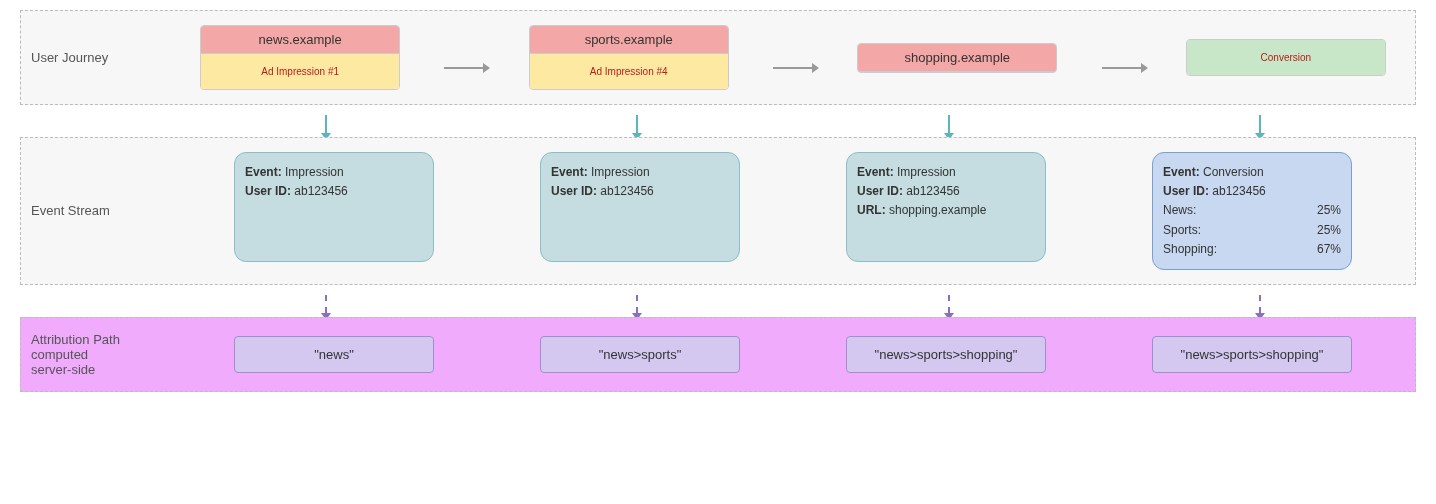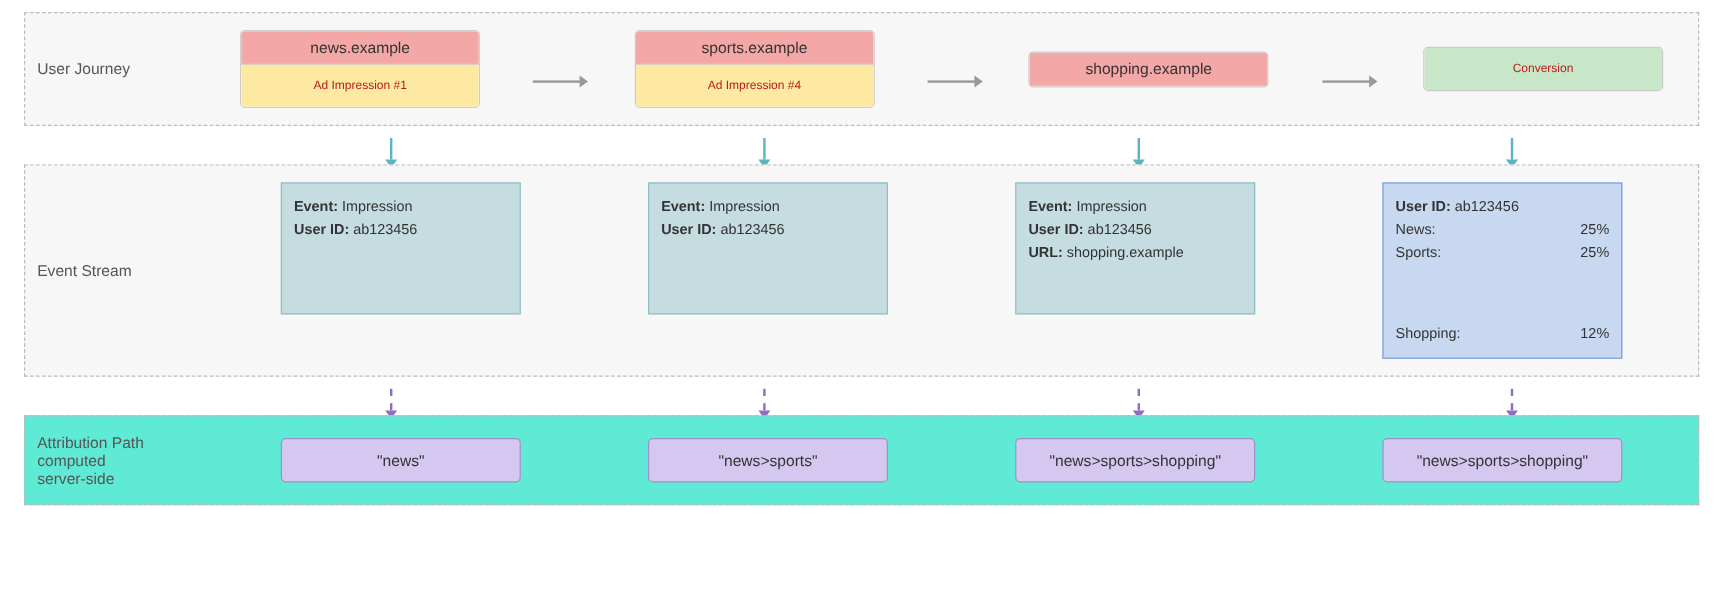--- a/index.html
+++ b/index.html
@@ -94,21 +94,21 @@
       border-right: 5px solid transparent;
       border-top: 7px solid #5bb5c0;
     }
 
     
     .event-box {
       width: 200px;
       min-height: 110px;
       background: #c5dde0;
       border: 1.5px solid #8bbfc5;
-      border-radius: 0;
+      border-radius: 12px;
       padding: 10px;
       font-size: 12px;
       color: #333;
       line-height: 1.6;
     }
 
     .event-box.highlighted {
       background: #c8d8f0;
       border-color: #7a9fd4;
     }
@@ -172,21 +172,21 @@
 
     .section-event-stream {
       border: 1.5px dashed #bbb;
       background: #f7f7f7;
       padding: 14px 10px 14px 10px;
       margin-bottom: 6px;
     }
 
     .section-attribution {
       border: 1.5px dashed #bbb;
-      background: #5eead4;
+      background: #f0abfc;
       padding: 14px 10px 14px 10px;
     }
 
     .section-inner {
       display: flex;
       flex-direction: row;
       align-items: center;
       width: 100%;
     }
 
@@ -307,32 +307,33 @@
           <div><b>User ID:</b> ab123456</div>
         </div>
 
         <div class="event-box">
           <div><b>Event:</b> Impression</div>
           <div><b>User ID:</b> ab123456</div>
           <div><b>URL:</b> shopping.example</div>
         </div>
 
         <div class="event-box highlighted">
+          <div><b>Event:</b> Conversion</div>
           <div><b>User ID:</b> ab123456</div>
           <div style="display:flex; justify-content:space-between;">
             <span>News:</span>
             <span>25%</span>
           </div>
           <div style="display:flex; justify-content:space-between;align-items:center;">
             <span>Sports:</span>
             <span>25%</span>
           </div>
-          <div style="display:flex; justify-content:space-between;margin-top:48px;">
+          <div style="display:flex; justify-content:space-between;">
             <span>Shopping:</span>
-            <span>12%</span>
+            <span>67%</span>
           </div>
         </div>
 
       </div>
     </div>
   </div>
 
   <div class="between-arrows">
     <div class="down-arrow-purple">
       <div class="down-arrow-purple-dashed"></div>

